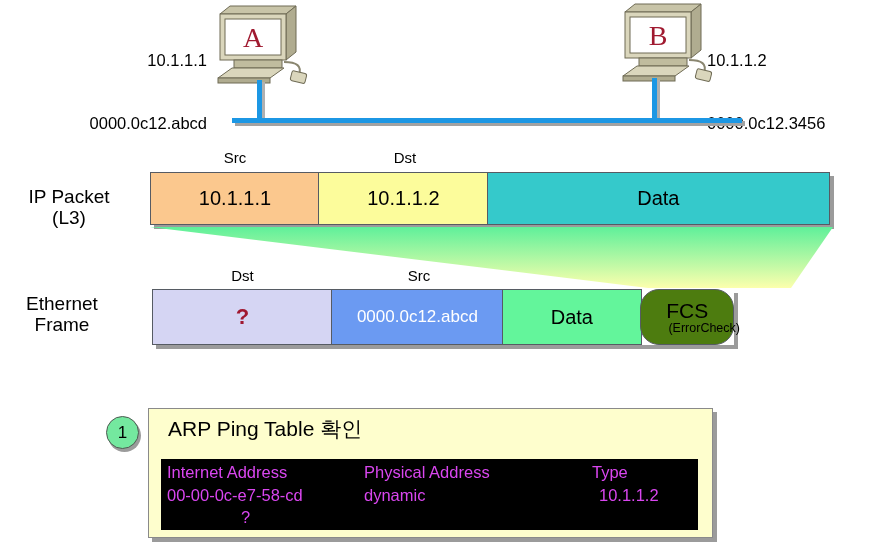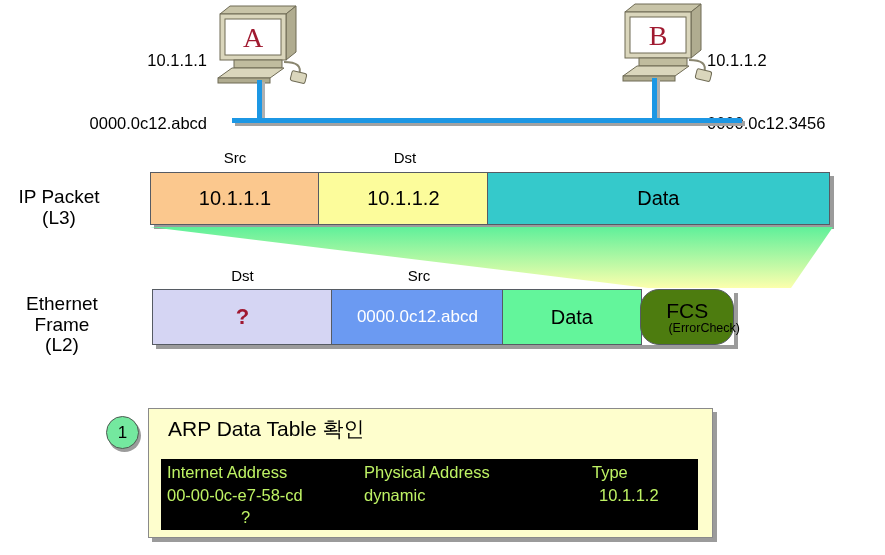--- a/index.html
+++ b/index.html
@@ -33,21 +33,21 @@
 
   .layer-label{text-align:center;font-size:19px;line-height:20.5px;}
   .field-label{text-align:center;font-size:15px;}
 
   
   .step-circle{width:31px;height:31px;border-radius:50%;background:#74e89f;
         border:1.5px solid #4e5a52;box-shadow:2px 3px 0 #9b9b9b;
         display:flex;align-items:center;justify-content:center;font-size:17px;}
   .arp-box{background:#fefecd;border:1px solid #8a8a8a;box-shadow:4px 4px 0 #9b9b9b;}
   .arp-title{font-size:21px;}
-  .arp-table{background:#000;color:#bef264;font-size:16.5px;line-height:21.5px;
+  .arp-table{background:#000;color:#d946ef;font-size:16.5px;line-height:21.5px;
         display:grid;grid-template-columns:197px 228px 1fr;
         padding:3px 0 0 6px;box-sizing:border-box;}
   .arp-table .c1{padding-left:7px;}
   .arp-table .hdr{padding-left:0;}
   .arp-table .qcell{padding-left:74px;}
 </style>
 </head>
 <body>
 
 <div class="stage">
@@ -86,21 +86,21 @@
     <polygon points="6,76 58,76 72,66 20,66" fill="#dad6bc" stroke="#6f6b55"></polygon>
     <rect x="6" y="76" width="52" height="5" fill="#b0ac90" stroke="#6f6b55"></rect>
     <text x="41" y="45" text-anchor="middle" font-size="28" fill="#a01a30" font-family="Liberation Serif, DejaVu Serif, serif">B</text>
   </svg>
 
   <div class="abs cable-v" style="left: 257px; top: 80px; height: 40px; background-color: rgb(28, 151, 228);"></div>
   <div class="abs cable-v" style="left: 652px; top: 78px; height: 42px; background-color: rgb(28, 151, 228);"></div>
   <div class="abs cable-h" style="left: 232px; top: 118px; width: 510px; background-color: rgb(28, 151, 228);"></div>
 
 
-  <div class="abs layer-label" style="left:0px;top:187px;width:118px;">
+  <div class="abs layer-label" style="left:10px;top:187px;width:118px;">
     <div>IP Packet</div>
     <div>(L3)</div>
   </div>
 
   <div class="abs field-label" style="left:150px;top:149px;width:170px;">Src</div>
   <div class="abs field-label" style="left:320px;top:149px;width:170px;">Dst</div>
 
   <div class="abs row" style="left:150px;top:172px;height:53px;">
     <div class="cell cell-big" style="width: 170px; background-color: rgb(251, 200, 142);">10.1.1.1</div>
     <div class="cell cell-big" style="width: 170px; background-color: rgb(252, 252, 155);">10.1.1.2</div>
@@ -113,42 +113,41 @@
         <stop offset="0" stop-color="#5ff09a"></stop>
         <stop offset="1" stop-color="#fcffad"></stop>
       </linearGradient>
     </defs>
     <polygon points="2,0 685,0 643,61 500,61" fill="url(#encap-grad)"></polygon>
   </svg>
 
   <div class="abs layer-label" style="left:2px;top:294px;width:120px;">
     <div>Ethernet</div>
     <div>Frame</div>
-    <div>(L2)</div>
   </div>
 
   <div class="abs field-label" style="left:152px;top:267px;width:181px;">Dst</div>
   <div class="abs field-label" style="left:333px;top:267px;width:172px;">Src</div>
 
   <div class="abs row" style="left:152px;top:289px;height:56px;">
     <div class="cell qmark" style="width: 181px; background-color: rgb(213, 213, 243);">?</div>
     <div class="cell cell-mid light" style="width: 172px; background-color: rgb(107, 154, 242);">0000.0c12.abcd</div>
     <div class="cell cell-big" style="width: 140px; background-color: rgb(99, 245, 155);">Data</div>
     <div class="cell" style="width: 94px; background-color: #4d7c0f; border-radius: 19px;">
       <div class="fcs-main">FCS</div>
       <div class="fcs-sub">(ErrorCheck)</div>
     </div>
   </div>
 
   <div class="abs step-circle" style="left:106px;top:416px;">
     <span>1</span>
   </div>
 
   <div class="abs arp-box" style="left:148px;top:408px;width:563px;height:128px;">
-    <div class="abs arp-title" style="left:19px;top:6px;">ARP Data Table 확인</div>
+    <div class="abs arp-title" style="left:19px;top:6px;">ARP Ping Table 확인</div>
     <div class="abs arp-table" style="left:12px;top:50px;width:537px;height:71px;">
       <div class="hdr">Internet Address</div>
       <div class="hdr">Physical Address</div>
       <div class="hdr">Type</div>
 
       <div>00-00-0c-e7-58-cd</div>
       <div>dynamic</div>
 
       <div class="c1">10.1.1.2</div>
       <div class="qcell">?</div>

